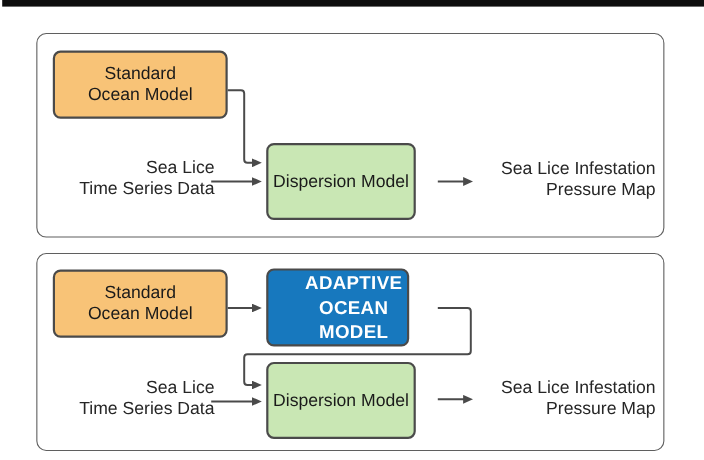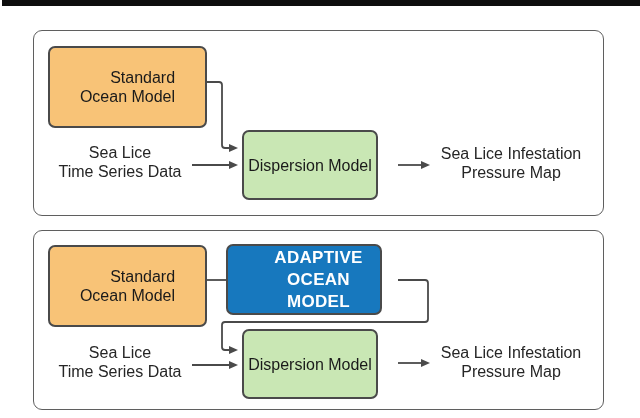--- a/index.html
+++ b/index.html
@@ -24,28 +24,28 @@
     position:absolute;right:8px;margin:0;font-size:16px;font-weight:bold;
     color:#141414;white-space:nowrap;
   }
   .panel.oslm .panel-title{top:10px;}
   .panel.salt .panel-title{top:8px;}
   .node{
     position:absolute;box-sizing:border-box;display:flex;align-items:center;justify-content:center;
     text-align:center;border:2px solid var(--stroke);border-radius:7px;
     font-size:16px;line-height:19px;white-space:pre-line;color:#1a1a1a;
   }
-  .node.orange{background:var(--orange-fill);width:159px;height:82px;left:14px;text-align:right;}
+  .node.orange{background:var(--orange-fill);width:159px;height:62px;left:14px;}
   .node.green{background:var(--green-fill);width:136px;height:70px;left:208px;}
   .node.blue{
-    background:var(--blue-fill);width:156px;height:71px;left:192px;
+    background:var(--blue-fill);width:130px;height:71px;left:208px;
     color:var(--blue-text);font-weight:bold;font-size:17px;line-height:22px;letter-spacing:.3px;padding-left:29px;
   }
   .flow-label{
-    position:absolute;text-align:center;font-size:16px;line-height:19px;
+    position:absolute;text-align:right;font-size:16px;line-height:19px;
     white-space:pre-line;color:#262626;
   }
 </style>
 </head>
 <body>
 
 <div class="stage">
 
   <div class="topbar"></div>
 

